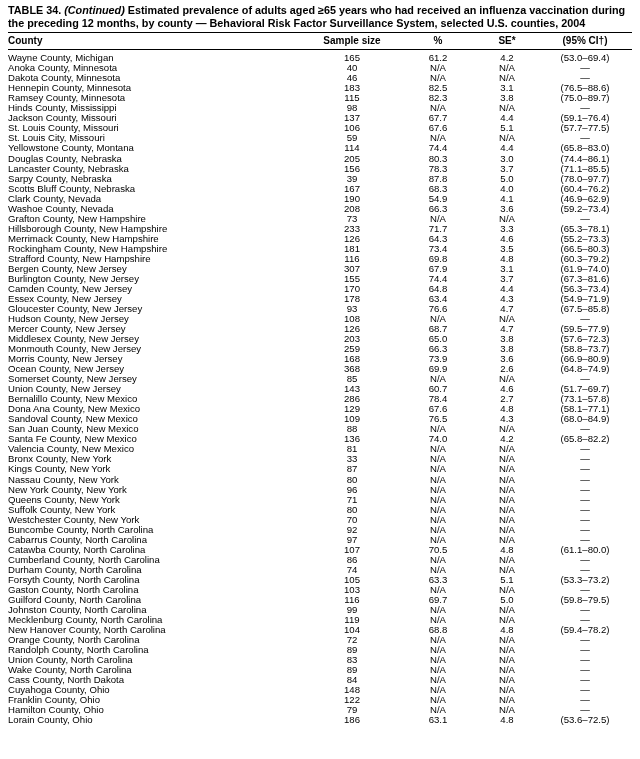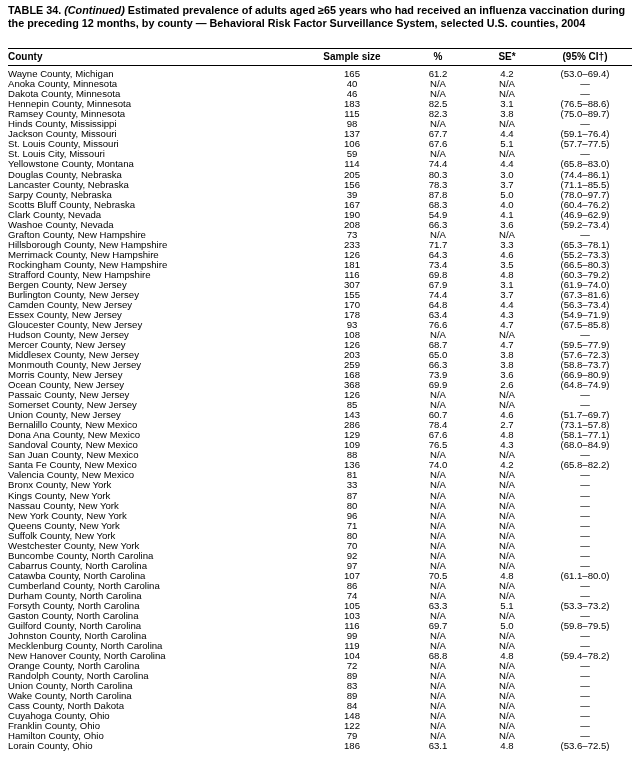--- a/index.html
+++ b/index.html
@@ -6,21 +6,21 @@
   html, body { margin: 0; padding: 0; background: #ffffff; }
   .page {
     width: 640px;
     height: 759px;
     padding: 4px 8px 0 8px;
     font-family: "Liberation Sans", sans-serif;
     color: #000;
     overflow: hidden;
   }
   .title {
-    margin: 0 0 19px 0;
+    margin: 0 0 3px 0;
     font-size: 10.8px;
     line-height: 12.6px;
     font-weight: bold;
   }
   .title i { font-weight: bold; font-style: italic; }
   table {
     width: 100%;
     border-collapse: collapse;
     table-layout: fixed;
   }
@@ -292,27 +292,20 @@
           <td class="num">(66.9–80.9)</td>
         </tr>
         <tr>
           <td class="county">Ocean County, New Jersey</td>
           <td class="num">368</td>
           <td class="num">69.9</td>
           <td class="num">2.6</td>
           <td class="num">(64.8–74.9)</td>
         </tr>
         <tr>
-          <td class="county">Passaic County, New Jersey</td>
-          <td class="num">126</td>
-          <td class="num">N/A</td>
-          <td class="num">N/A</td>
-          <td class="num">—</td>
-        </tr>
-        <tr>
           <td class="county">Somerset County, New Jersey</td>
           <td class="num">85</td>
           <td class="num">N/A</td>
           <td class="num">N/A</td>
           <td class="num">—</td>
         </tr>
         <tr>
           <td class="county">Union County, New Jersey</td>
           <td class="num">143</td>
           <td class="num">60.7</td>

